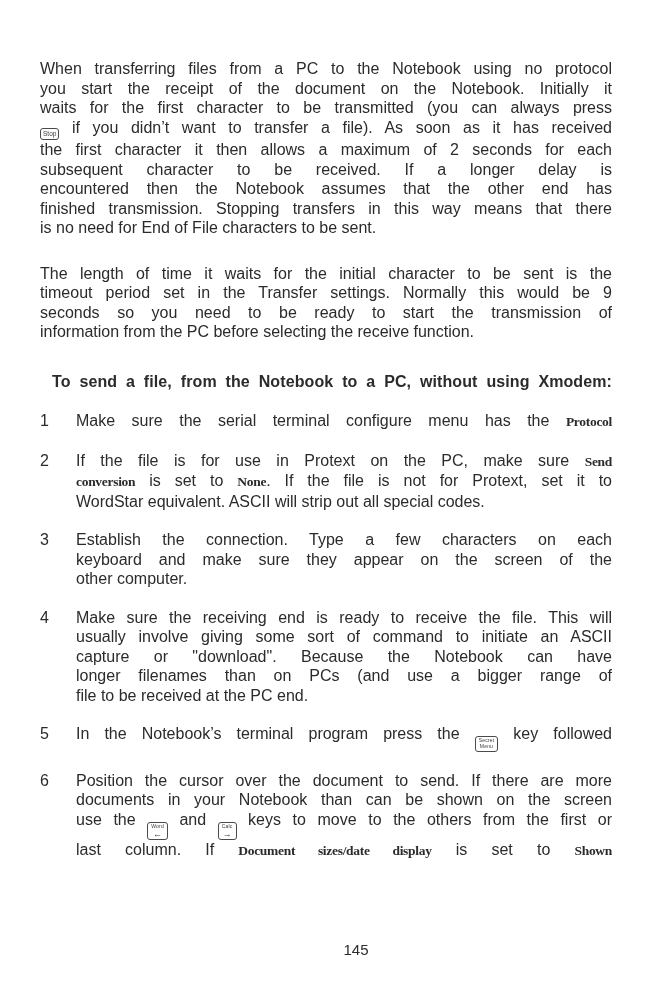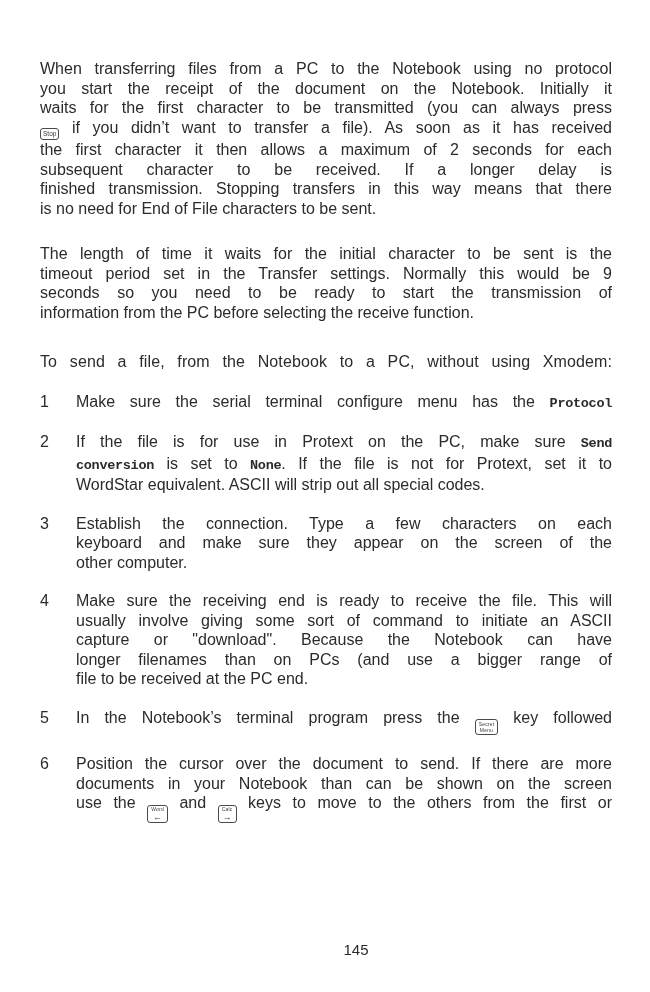--- a/index.html
+++ b/index.html
@@ -8,28 +8,28 @@
     font-family:"Liberation Sans",sans-serif;color:#2b2b2b;overflow:hidden;
   }
   .body-text{
     position:absolute;left:40px;top:59px;width:572px;
     font-size:16px;line-height:19.5px;
   }
   .line{text-align:justify;text-align-last:justify;}
   .line.last{text-align-last:left;}
   .para{margin-bottom:26px;}
   .heading{
-    font-weight:normal;margin:30px 0 20px 0;line-height:19.5px;
+    font-weight:bold;margin:30px 0 20px 12px;line-height:19.5px;
     text-align:justify;text-align-last:justify;letter-spacing:0.1px;
   }
   .item{display:flex;margin-bottom:19px;}
   .item .num{width:36px;flex:none;}
   .item .itext{flex:1;min-width:0;}
   .code{
-    font-family:Liberation Mono, monospace;font-weight:bold;
+    font-family:Liberation Serif, serif;font-weight:bold;
     font-size:13.5px;letter-spacing:-0.3px;
   }
   .key{
     display:inline-flex;flex-direction:column;align-items:center;justify-content:center;
     border:1px solid #4a4a4a;border-radius:3px;background:#ffffff;
     padding:1px 3px;line-height:1;vertical-align:-3px;
     font-family:"Liberation Sans",sans-serif;color:#3a3a3a;
   }
   .kl{display:block;font-size:5px;letter-spacing:0.2px;}
   .ka{display:block;font-size:9px;line-height:8px;margin-top:1px;}
@@ -49,20 +49,21 @@
   <div class="body-text">
       <div class="para">
         <div class="line">When transferring files from a PC to the Notebook using no protocol</div>
         <div class="line">you start the receipt of the document on the Notebook. Initially it</div>
         <div class="line">waits for the first character to be transmitted (you can always press</div>
         <div class="line"><span class="key key-stop">
             <span class="ks">Stop</span>
           </span> if you didn’t want to transfer a file). As soon as it has received</div>
         <div class="line">the first character it then allows a maximum of 2 seconds for each</div>
         <div class="line">subsequent character to be received. If a longer delay is</div>
+        <div class="line">encountered then the Notebook assumes that the other end has</div>
         <div class="line">finished transmission. Stopping transfers in this way means that there</div>
         <div class="line last">is no need for End of File characters to be sent.</div>
       </div>
       <div class="para">
         <div class="line">The length of time it waits for the initial character to be sent is the</div>
         <div class="line">timeout period set in the Transfer settings. Normally this would be 9</div>
         <div class="line">seconds so you need to be ready to start the transmission of</div>
         <div class="line last">information from the PC before selecting the receive function.</div>
       </div>
       <div class="heading">To send a file, from the Notebook to a PC, without using Xmodem:</div>
@@ -112,17 +113,18 @@
         <div class="itext">
           <div class="line">Position the cursor over the document to send. If there are more</div>
           <div class="line">documents in your Notebook than can be shown on the screen</div>
           <div class="line">use the <span class="key key-word-left">
               <span class="kl">Word</span>
               <span class="ka">←</span>
             </span> and <span class="key key-calc-right">
               <span class="kl">Calc</span>
               <span class="ka">→</span>
             </span> keys to move to the others from the first or</div>
+          <div class="line">last column. If <span class="code">Document sizes/date display</span> is set to <span class="code">Shown</span></div>
         </div>
       </div>
     </div>
   <div class="page-number">145</div>
 </div>
 
 </body></html>

